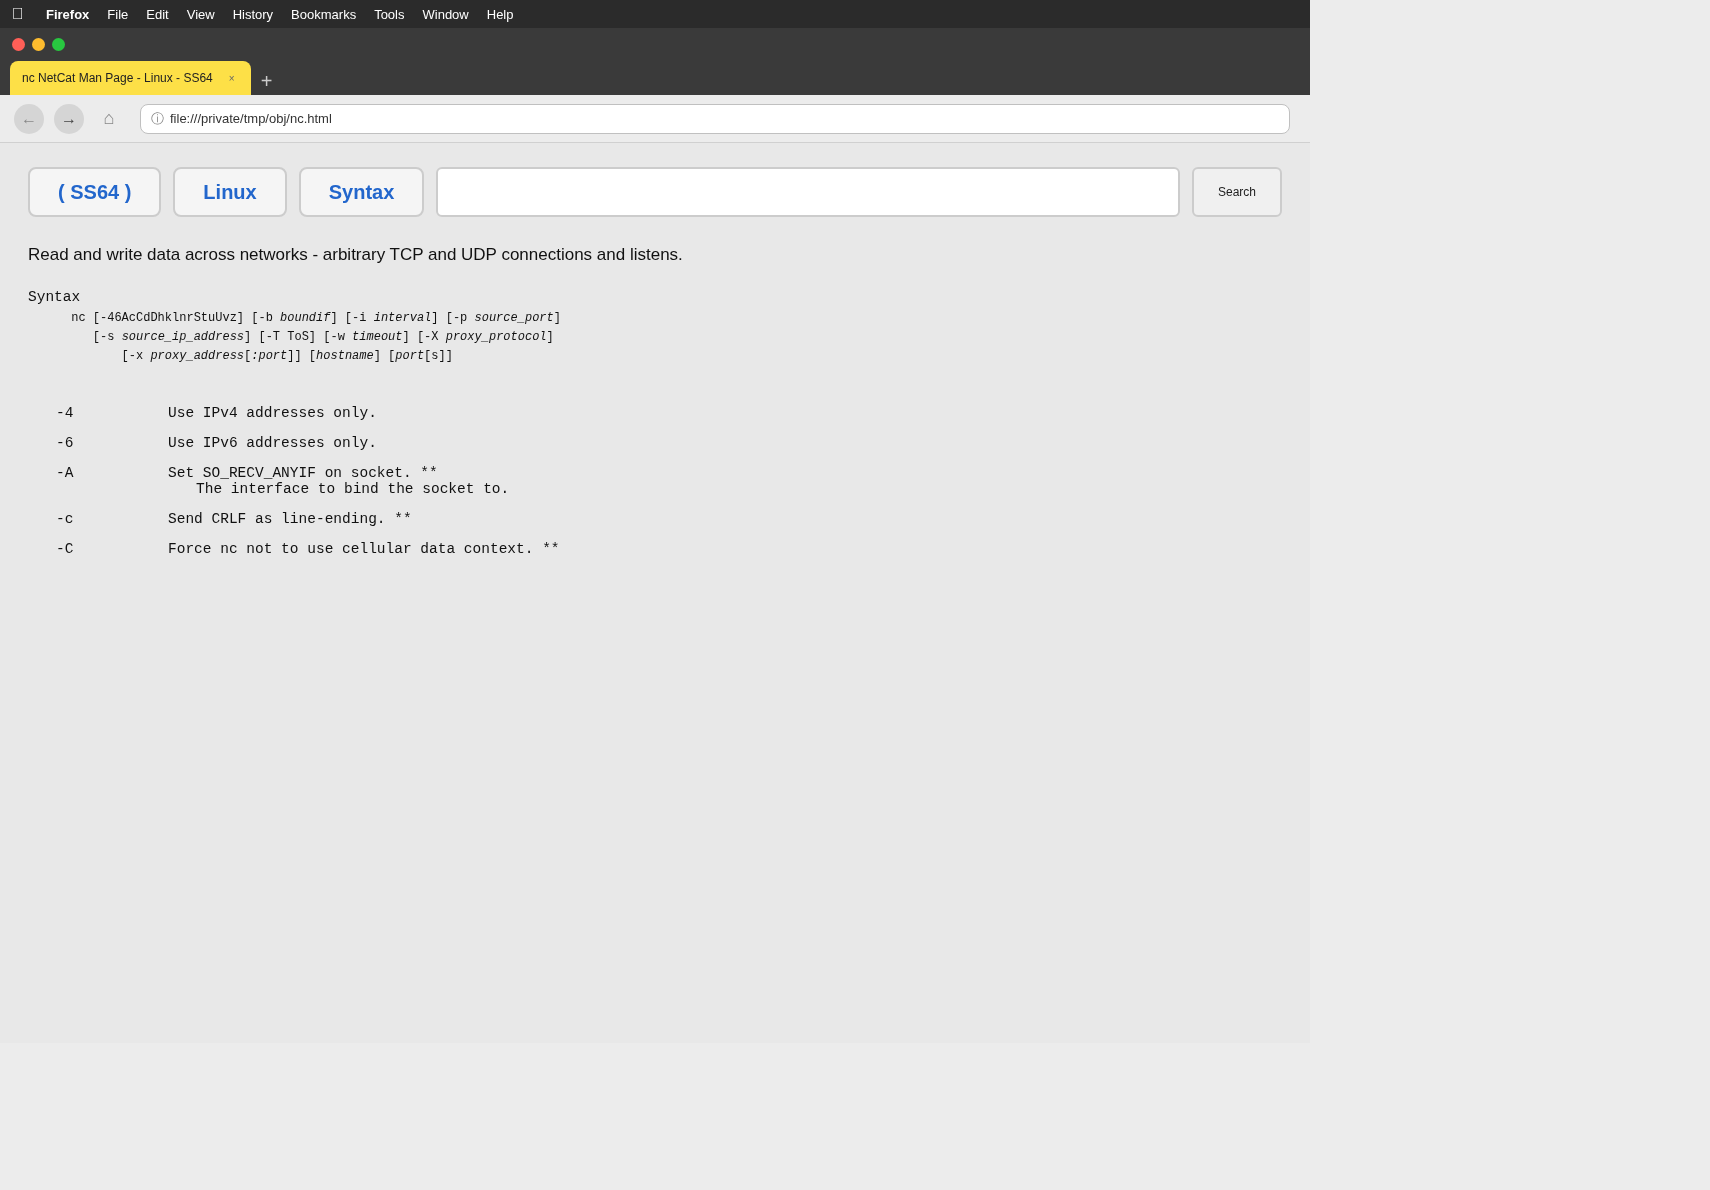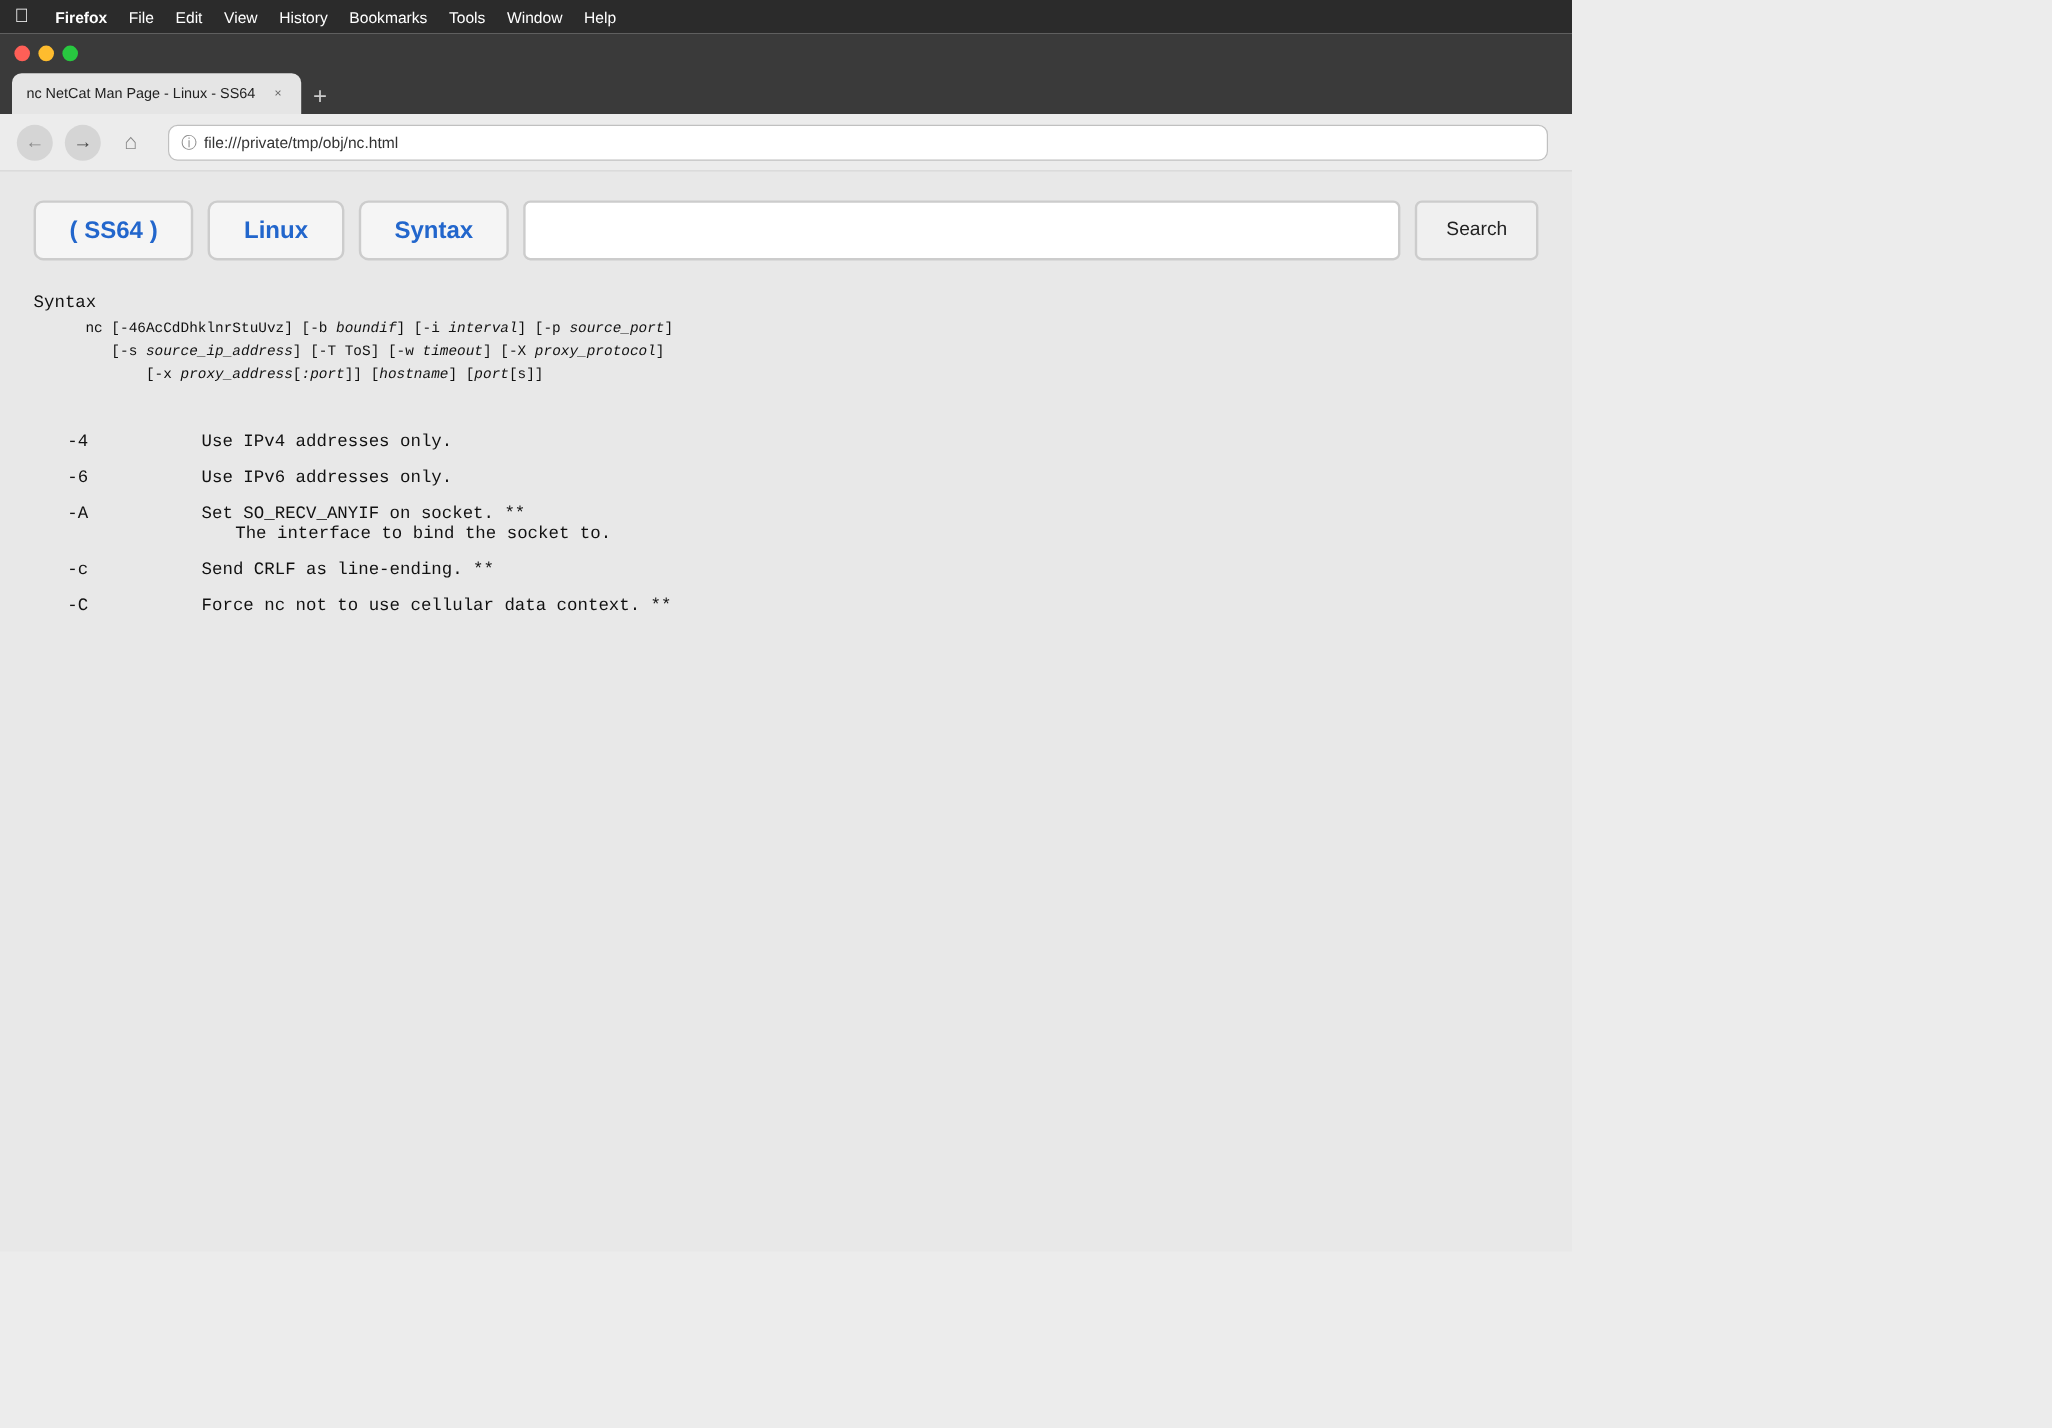--- a/index.html
+++ b/index.html
@@ -41,21 +41,21 @@
     }
 
     
     .tab-bar {
       display: flex;
       align-items: flex-end;
       padding: 0 10px;
       gap: 2px;
     }
     .tab {
-      background: #e5e5e5;
+      background: #fde047;
       border-radius: 8px 8px 0 0;
       height: 34px;
       display: flex;
       align-items: center;
       padding: 0 12px;
       gap: 8px;
       font-size: 12px;
       color: #222;
       min-width: 200px;
       justify-content: space-between;
@@ -182,21 +182,21 @@
       background: #fff;
       font-size: 16px;
       padding: 0 12px;
       outline: none;
     }
     .search-btn {
       height: 50px;
       border-radius: 6px;
       border: 2px solid #ccc;
       background: #f0f0f0;
-      font-size: 16px;
+      font-size: 12px;
       padding: 0 24px;
       cursor: pointer;
       color: #222;
     }
 
     
     .main-title {
       font-size: 28px;
       font-weight: 400;
       color: #111;
@@ -306,20 +306,21 @@
 
   <div class="nav-buttons-row">
     <button class="site-btn">( SS64 )</button>
     <button class="site-btn">Linux</button>
     <button class="site-btn">Syntax</button>
     <input class="search-input" type="text" placeholder="" style="">
     <button class="search-btn">Search</button>
   </div>
 
 
+  <p class="description">Read and write data across networks - arbitrary TCP and UDP connections and listens.</p>
 
   <div class="syntax-block">
     <div class="section-label">Syntax</div>
     <pre>      nc [-46AcCdDhklnrStuUvz] [-b <em>boundif</em>] [-i <em>interval</em>] [-p <em>source_port</em>]
          [-s <em>source_ip_address</em>] [-T ToS] [-w <em>timeout</em>] [-X <em>proxy_protocol</em>]
              [-x <em>proxy_address</em>[<em>:port</em>]] [<em>hostname</em>] [<em>port</em>[s]]</pre>
   </div>
 
   <div class="options-block">
 

